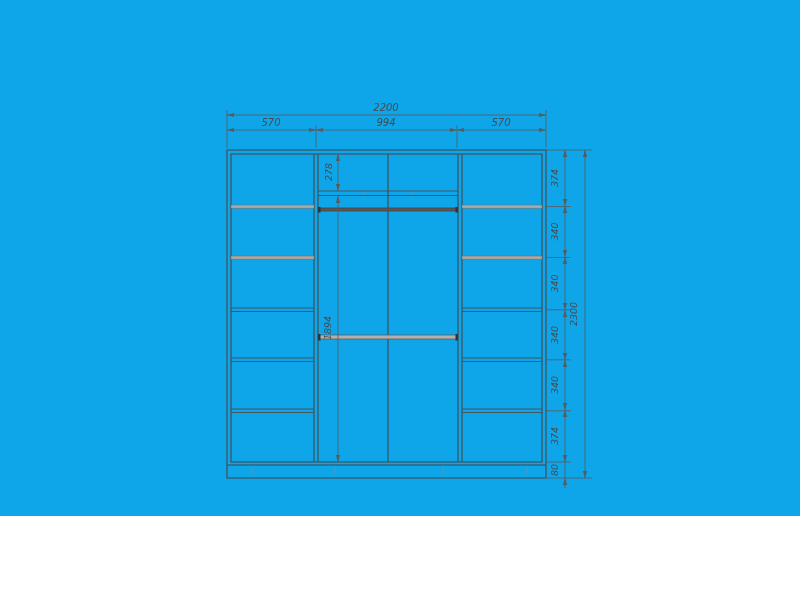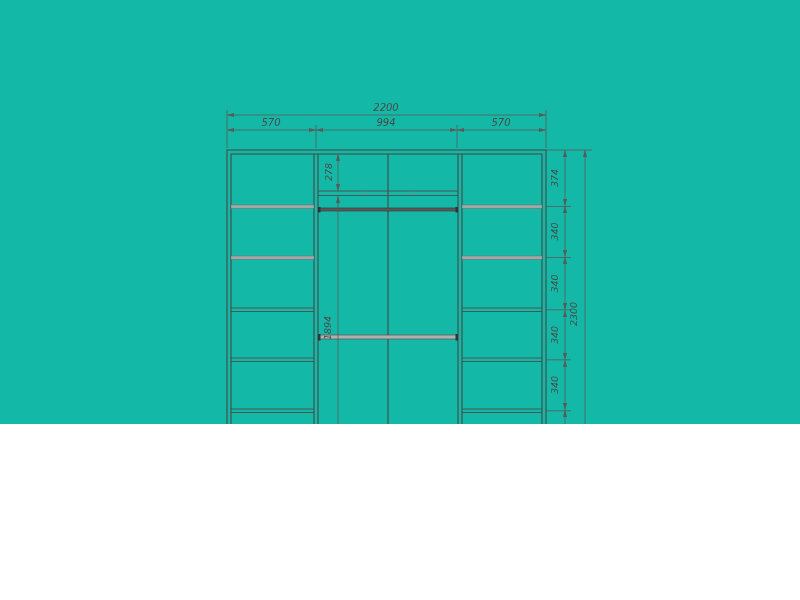--- a/index.html
+++ b/index.html
@@ -4,22 +4,22 @@
 <style>
   html, body {
     margin: 0;
     padding: 0;
     background: #ffffff;
     font-family: "DejaVu Sans", sans-serif;
   }
   .canvas {
     position: relative;
     width: 800px;
-    height: 424px;
-    background: #14b8a6;
+    height: 516px;
+    background: #0ea5e9;
     overflow: hidden;
   }
   svg { display: block; }
   .dim-text {
     font-family: "DejaVu Sans", sans-serif;
     font-style: italic;
     font-size: 10px;
     fill: #4a4a4a;
   }
   .dim-text-v {

